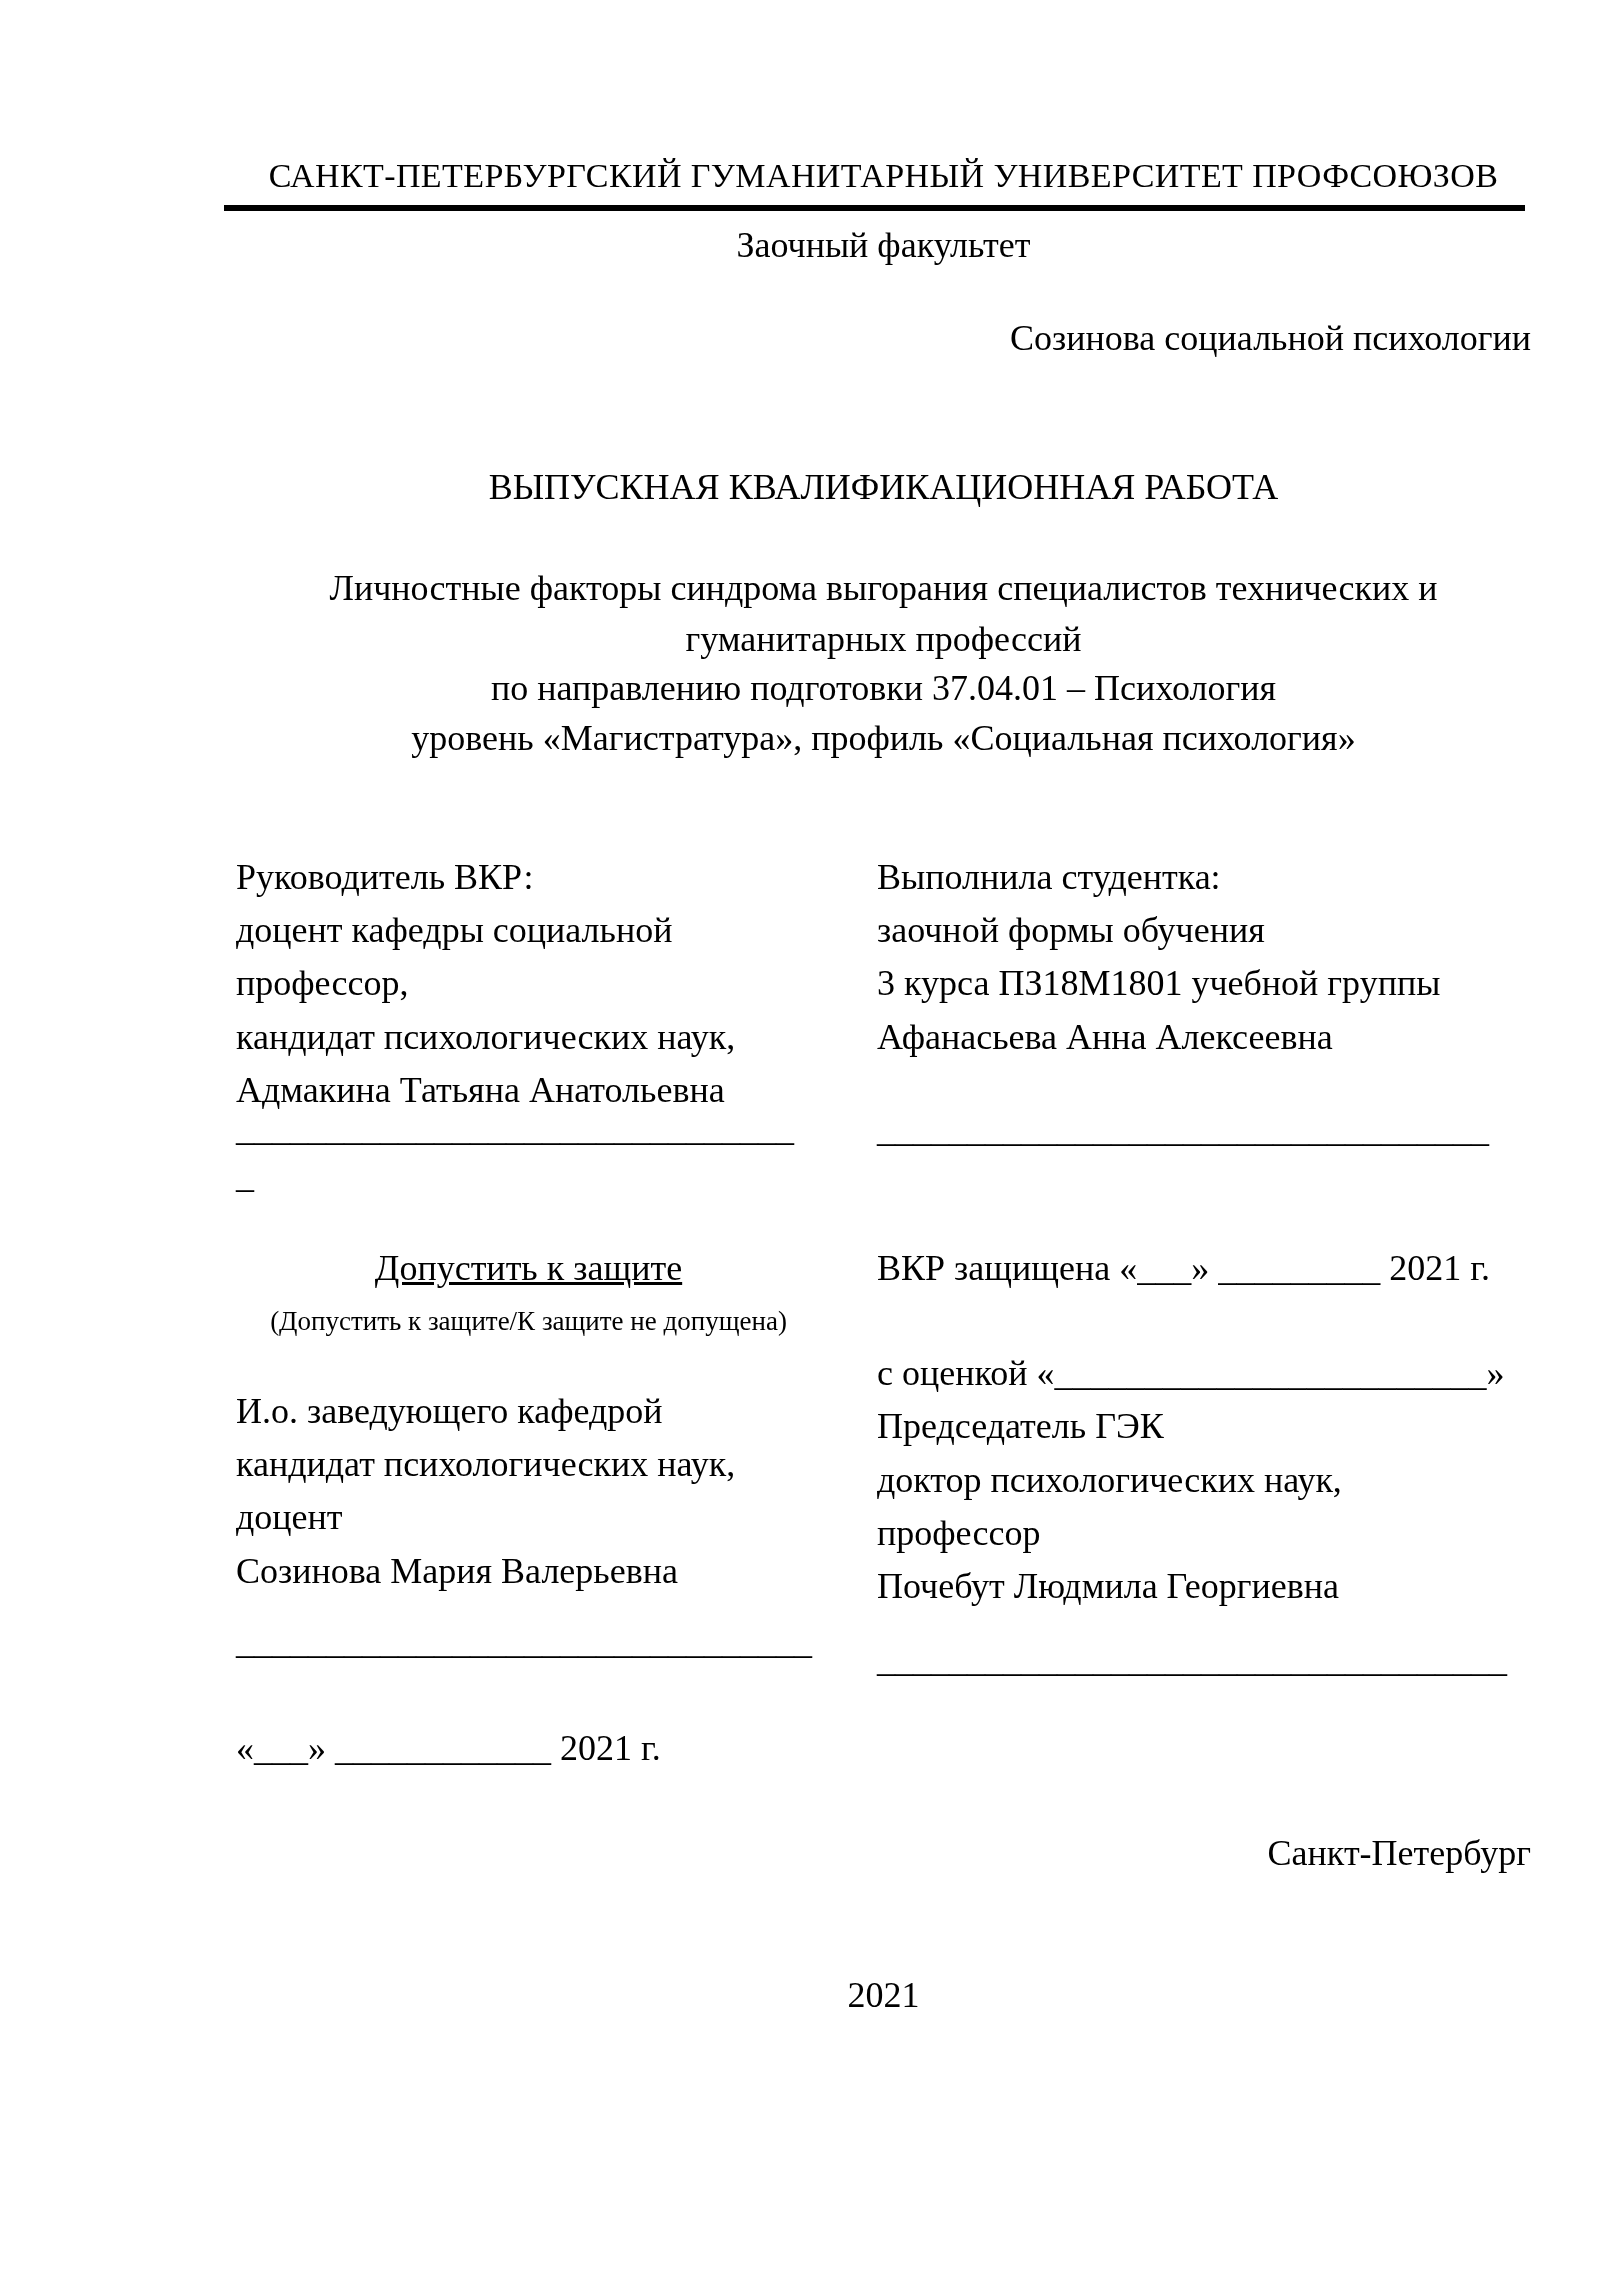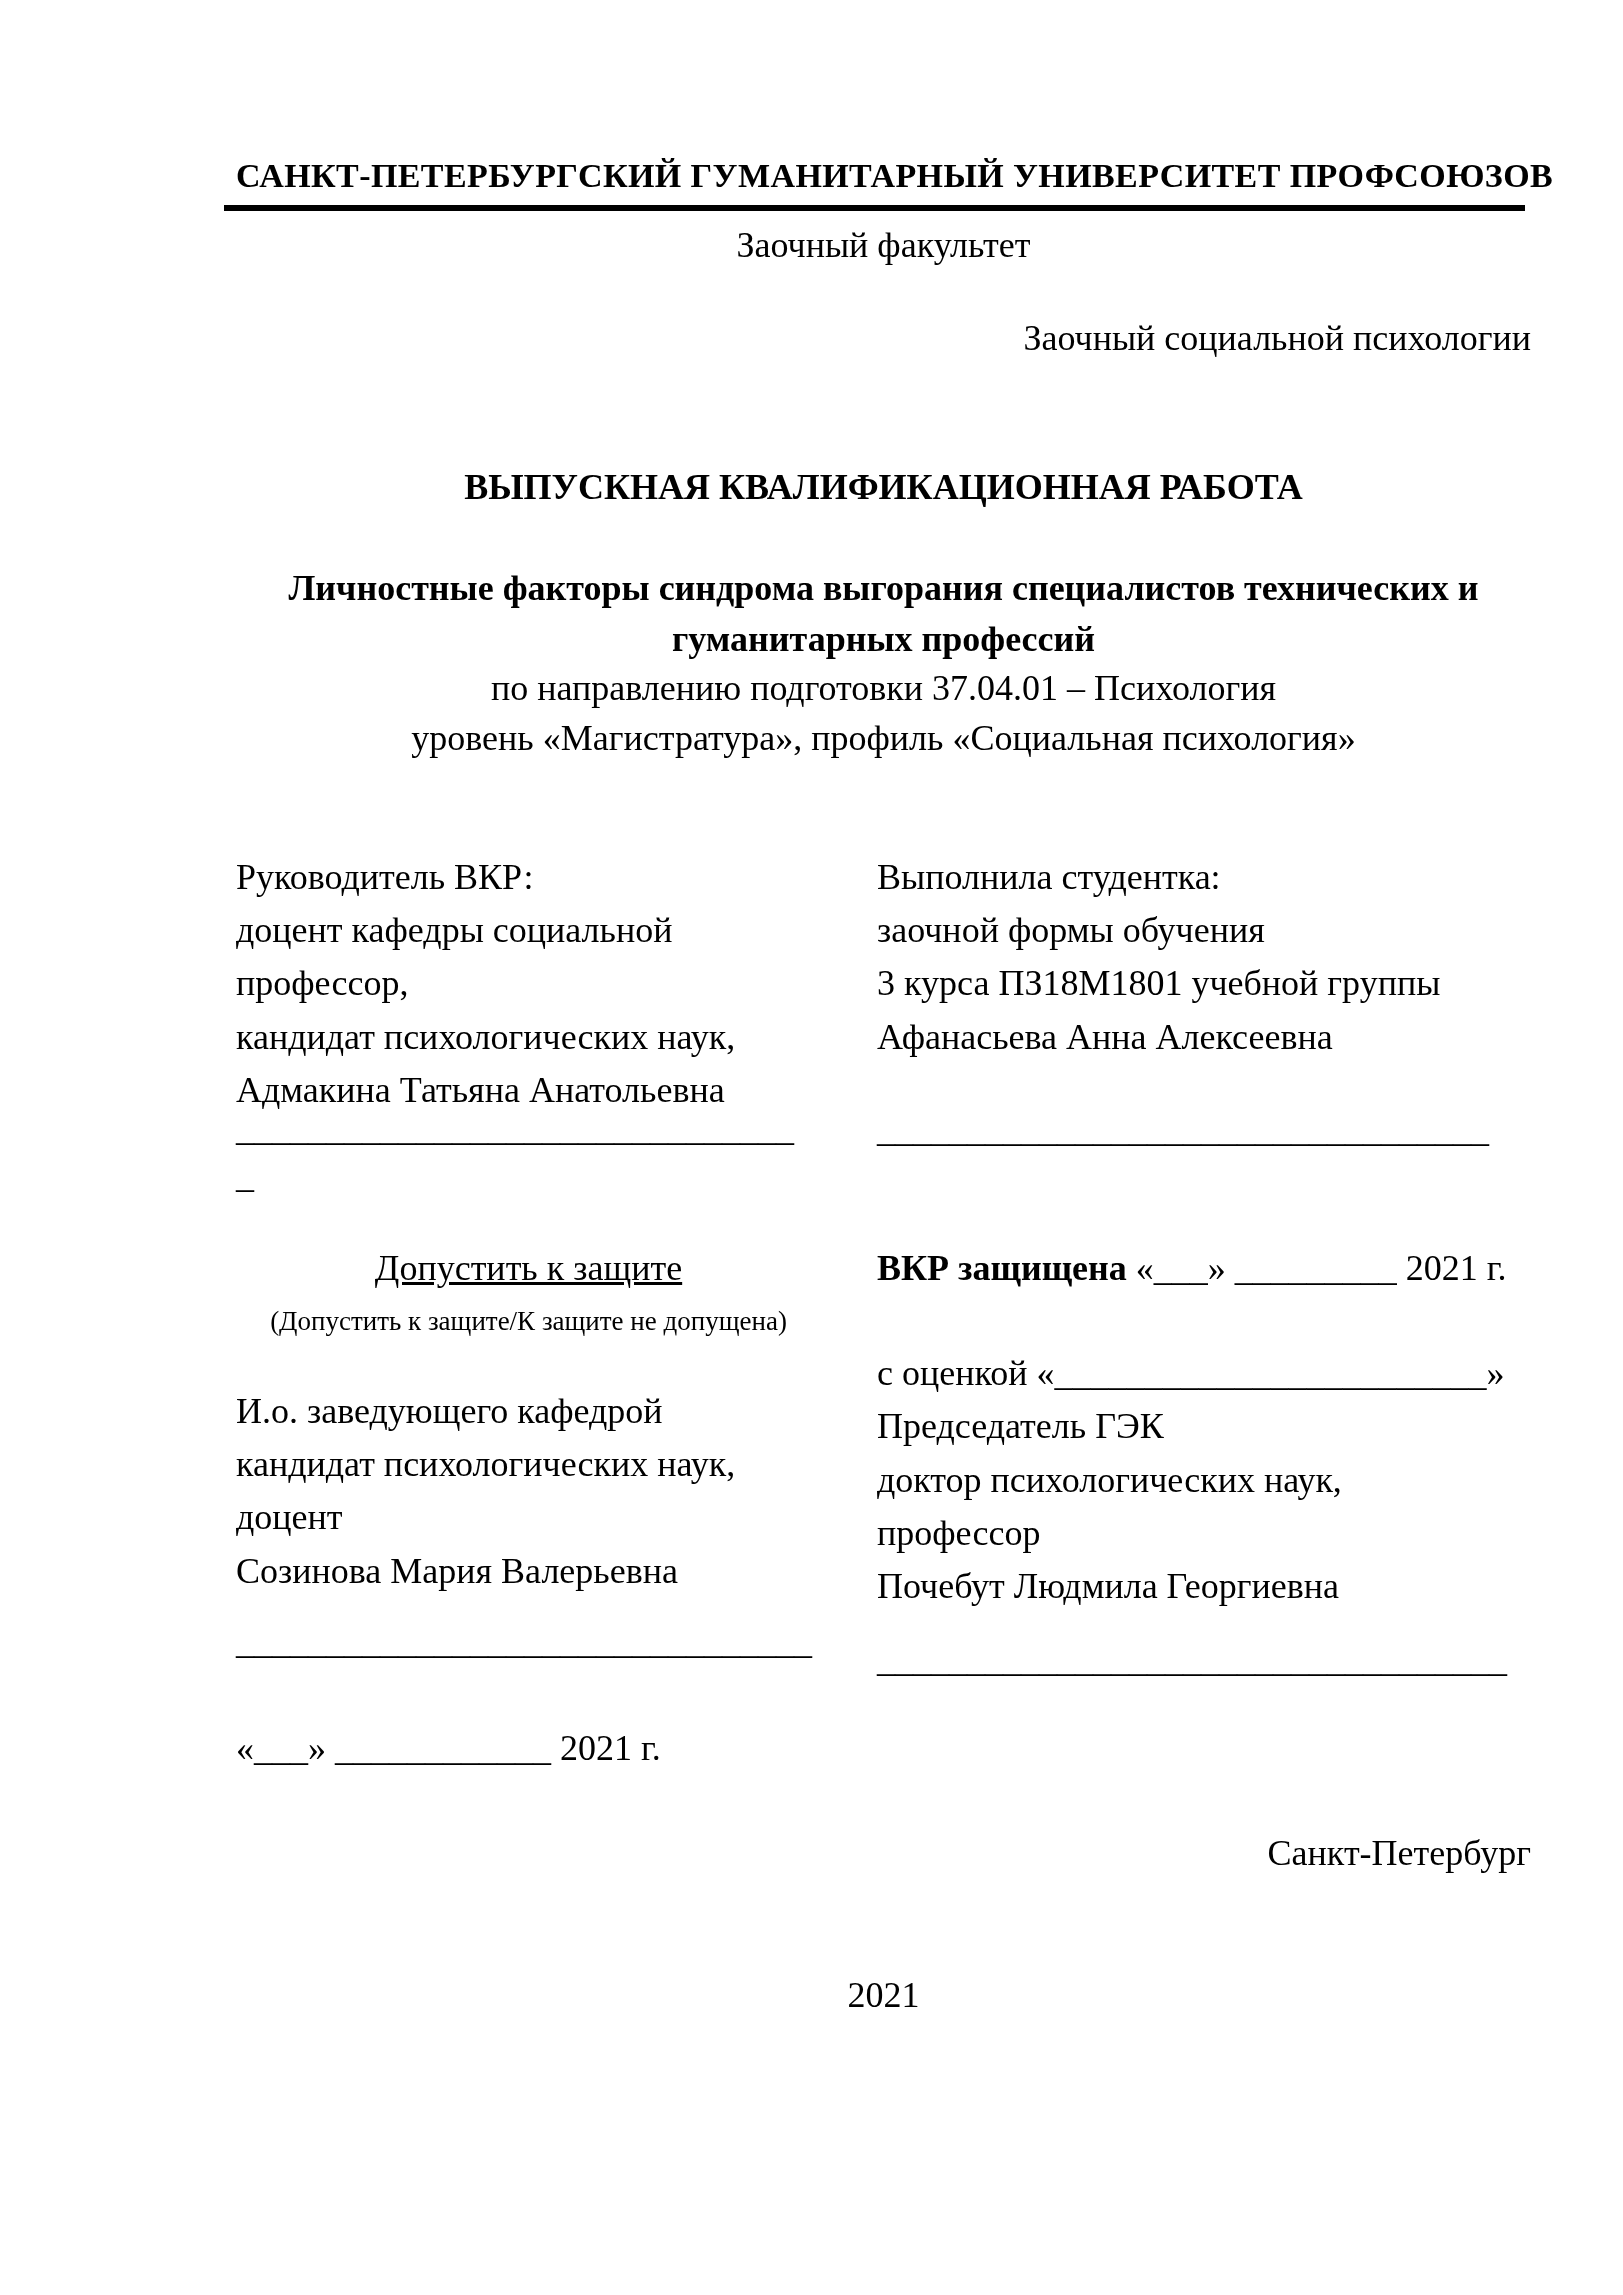--- a/index.html
+++ b/index.html
@@ -14,21 +14,21 @@
     background: #ffffff;
     color: #000000;
     font-family: "Liberation Serif", "DejaVu Serif", serif;
     font-size: 36px;
     overflow: hidden;
   }
   .abs { position: absolute; white-space: nowrap; }
   .content-center { left: 236px; width: 1295px; text-align: center; }
   .leftcol  { left: 236px;  width: 585px; }
   .rightcol { left: 877px; width: 659px; }
-  .bold { font-weight: bold; }
+  .bold { font-weight: normal; }
   .italic { }
   .underline { text-decoration: underline; }
   .small-note { font-size: 27px; }
   .hdr { font-size: 34px; letter-spacing: 0.4px; }
   .rule {
     position: absolute;
     left: 224px;
     top: 205px;
     width: 1301px;
     height: 5.5px;
@@ -38,21 +38,21 @@
   .col-center { text-align: center; }
 </style>
 </head>
 <body>
 
 <div class="page">
 
   <div class="abs content-center bold hdr" style="top:157px;">САНКТ-ПЕТЕРБУРГСКИЙ ГУМАНИТАРНЫЙ УНИВЕРСИТЕТ ПРОФСОЮЗОВ</div>
   <div class="rule"></div>
   <div class="abs content-center" style="top:224px;">Заочный факультет</div>
-  <div class="abs right-align" style="top:317px;">Заочный социальной психологии</div>
+  <div class="abs right-align" style="top:317px;">Созинова социальной психологии</div>
 
   <div class="abs content-center bold" style="top:466px;">ВЫПУСКНАЯ КВАЛИФИКАЦИОННАЯ РАБОТА</div>
   <div class="abs content-center bold" style="top:567px;">Личностные факторы синдрома выгорания специалистов технических и</div>
   <div class="abs content-center bold" style="top:618px;">гуманитарных профессий</div>
   <div class="abs content-center" style="top:667px;">по направлению подготовки 37.04.01 – Психология</div>
   <div class="abs content-center" style="top:717px;">уровень «Магистратура», профиль «Социальная психология»</div>
 
   <div class="abs leftcol" style="top:856px;">Руководитель ВКР:</div>
   <div class="abs leftcol" style="top:909px;">доцент кафедры социальной</div>
   <div class="abs leftcol" style="top:962px;">профессор,</div>

